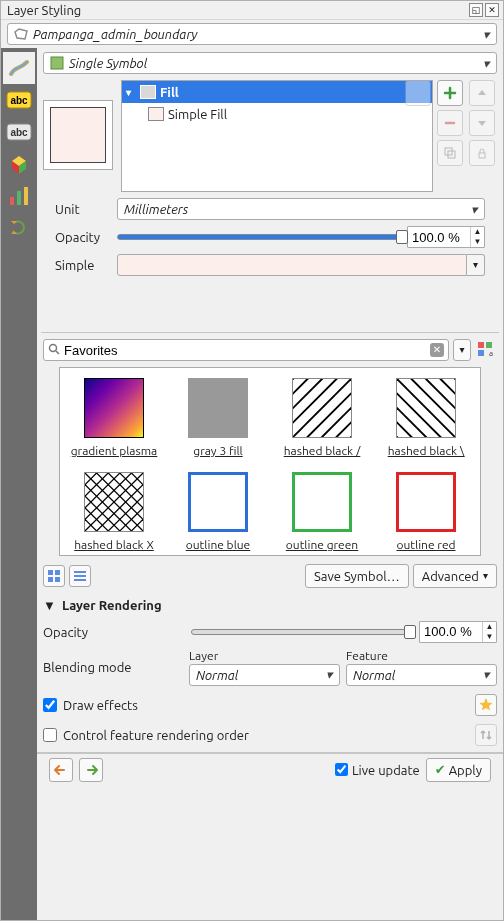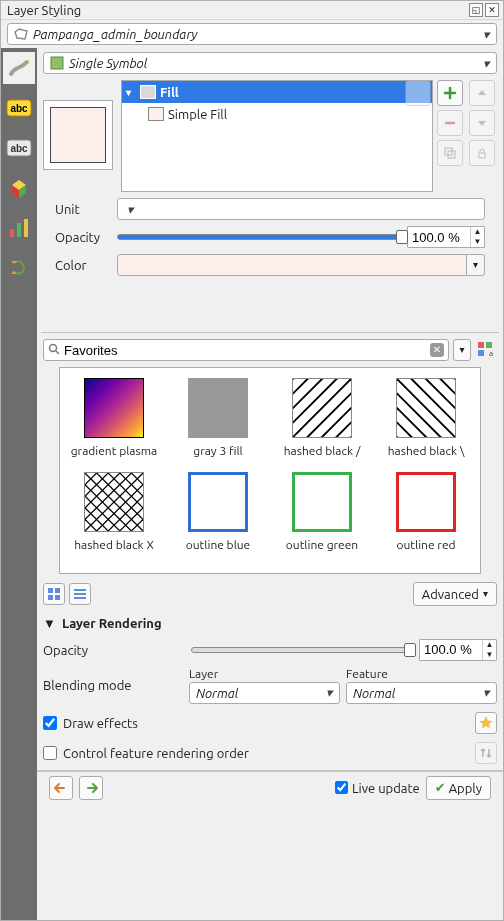--- a/index.html
+++ b/index.html
@@ -56,21 +56,21 @@
     display: flex;
     min-height: 0;
   }
   .side-tabs {
     width: 36px;
     background: #6d6d6d;
     display: flex;
     flex-direction: column;
     align-items: center;
     padding-top: 4px;
-    gap: 8px;
+    gap: 0;
   }
   .side-tab {
     width: 32px; height: 32px;
     display:flex; align-items:center; justify-content:center;
     cursor:pointer;
   }
   .side-tab.active { background:#f0f0f0; }
   .main-area {
     flex:1;
     display:flex;
@@ -182,21 +182,22 @@
   }
   .lib-drop {
     width:18px; height:22px; border:1px solid #aaa; border-radius:3px;
     background:#fafafa; font-size:10px; text-align:center; line-height:20px;
   }
   .lib-cfg {
     width:22px; height:22px; display:flex; align-items:center; justify-content:center;
   }
   .gallery-wrap {
     margin:2px 22px; border:1px solid #aaa; background:#fff;
-    padding:10px 6px 21px 6px;
+    padding:10px 6px 3px 6px;
+    text-decoration:underline;
   }
   .gallery {
     display:grid; grid-template-columns:repeat(4,1fr);
     row-gap:14px; column-gap:8px;
   }
   .gitem { text-align:center; font-size:12px; }
   .gthumb {
     width:60px; height:60px; margin:0 auto 6px;
     border:1px solid #888;
   }
@@ -379,38 +380,39 @@
                   <path d="M4 6 V4 a2 2 0 0 1 4 0 V6" fill="none" stroke="#888"></path>
                 </svg>
             </div>
           </div>
         </div>
       </div>
 
       <div class="form-grid">
         <div>Unit</div>
         <div class="combo">
+          <span class="label">Millimeters</span>
           <span class="caret">▾</span>
         </div>
 
         <div>Opacity</div>
         <div class="slider-row">
           <div class="slider-track">
             <div class="slider-handle"></div>
           </div>
           <div class="spin">
             <input value="100.0 %" style="">
             <div class="arrows">
                 <div class="ar">▲</div>
                 <div class="ar">▼</div>
               </div>
           </div>
         </div>
 
-        <div>Color</div>
+        <div>Simple</div>
         <div class="color-row">
           <div class="color-swatch"></div>
           <div class="color-drop">▾</div>
         </div>
       </div>
 
       <div style="flex:0 0 50px"></div>
       <div class="sep"></div>
 
       <div class="search-row">
@@ -542,20 +544,23 @@
           <svg width="14" height="14" viewBox="0 0 14 14">
               <g stroke="#5b8be3" stroke-width="2">
                 <line x1="1" y1="3" x2="13" y2="3"></line>
                 <line x1="1" y1="7" x2="13" y2="7"></line>
                 <line x1="1" y1="11" x2="13" y2="11"></line>
               </g>
             </svg>
         </div>
         <div class="spacer-flex"></div>
         <div class="btn">
+          <span>Save Symbol…</span>
+        </div>
+        <div class="btn">
           <span>Advanced</span>
           <span class="caret">▾</span>
         </div>
       </div>
 
       <div class="section-head">
         <span>▼</span>
         <span>Layer Rendering</span>
       </div>
       <div class="section-body">

